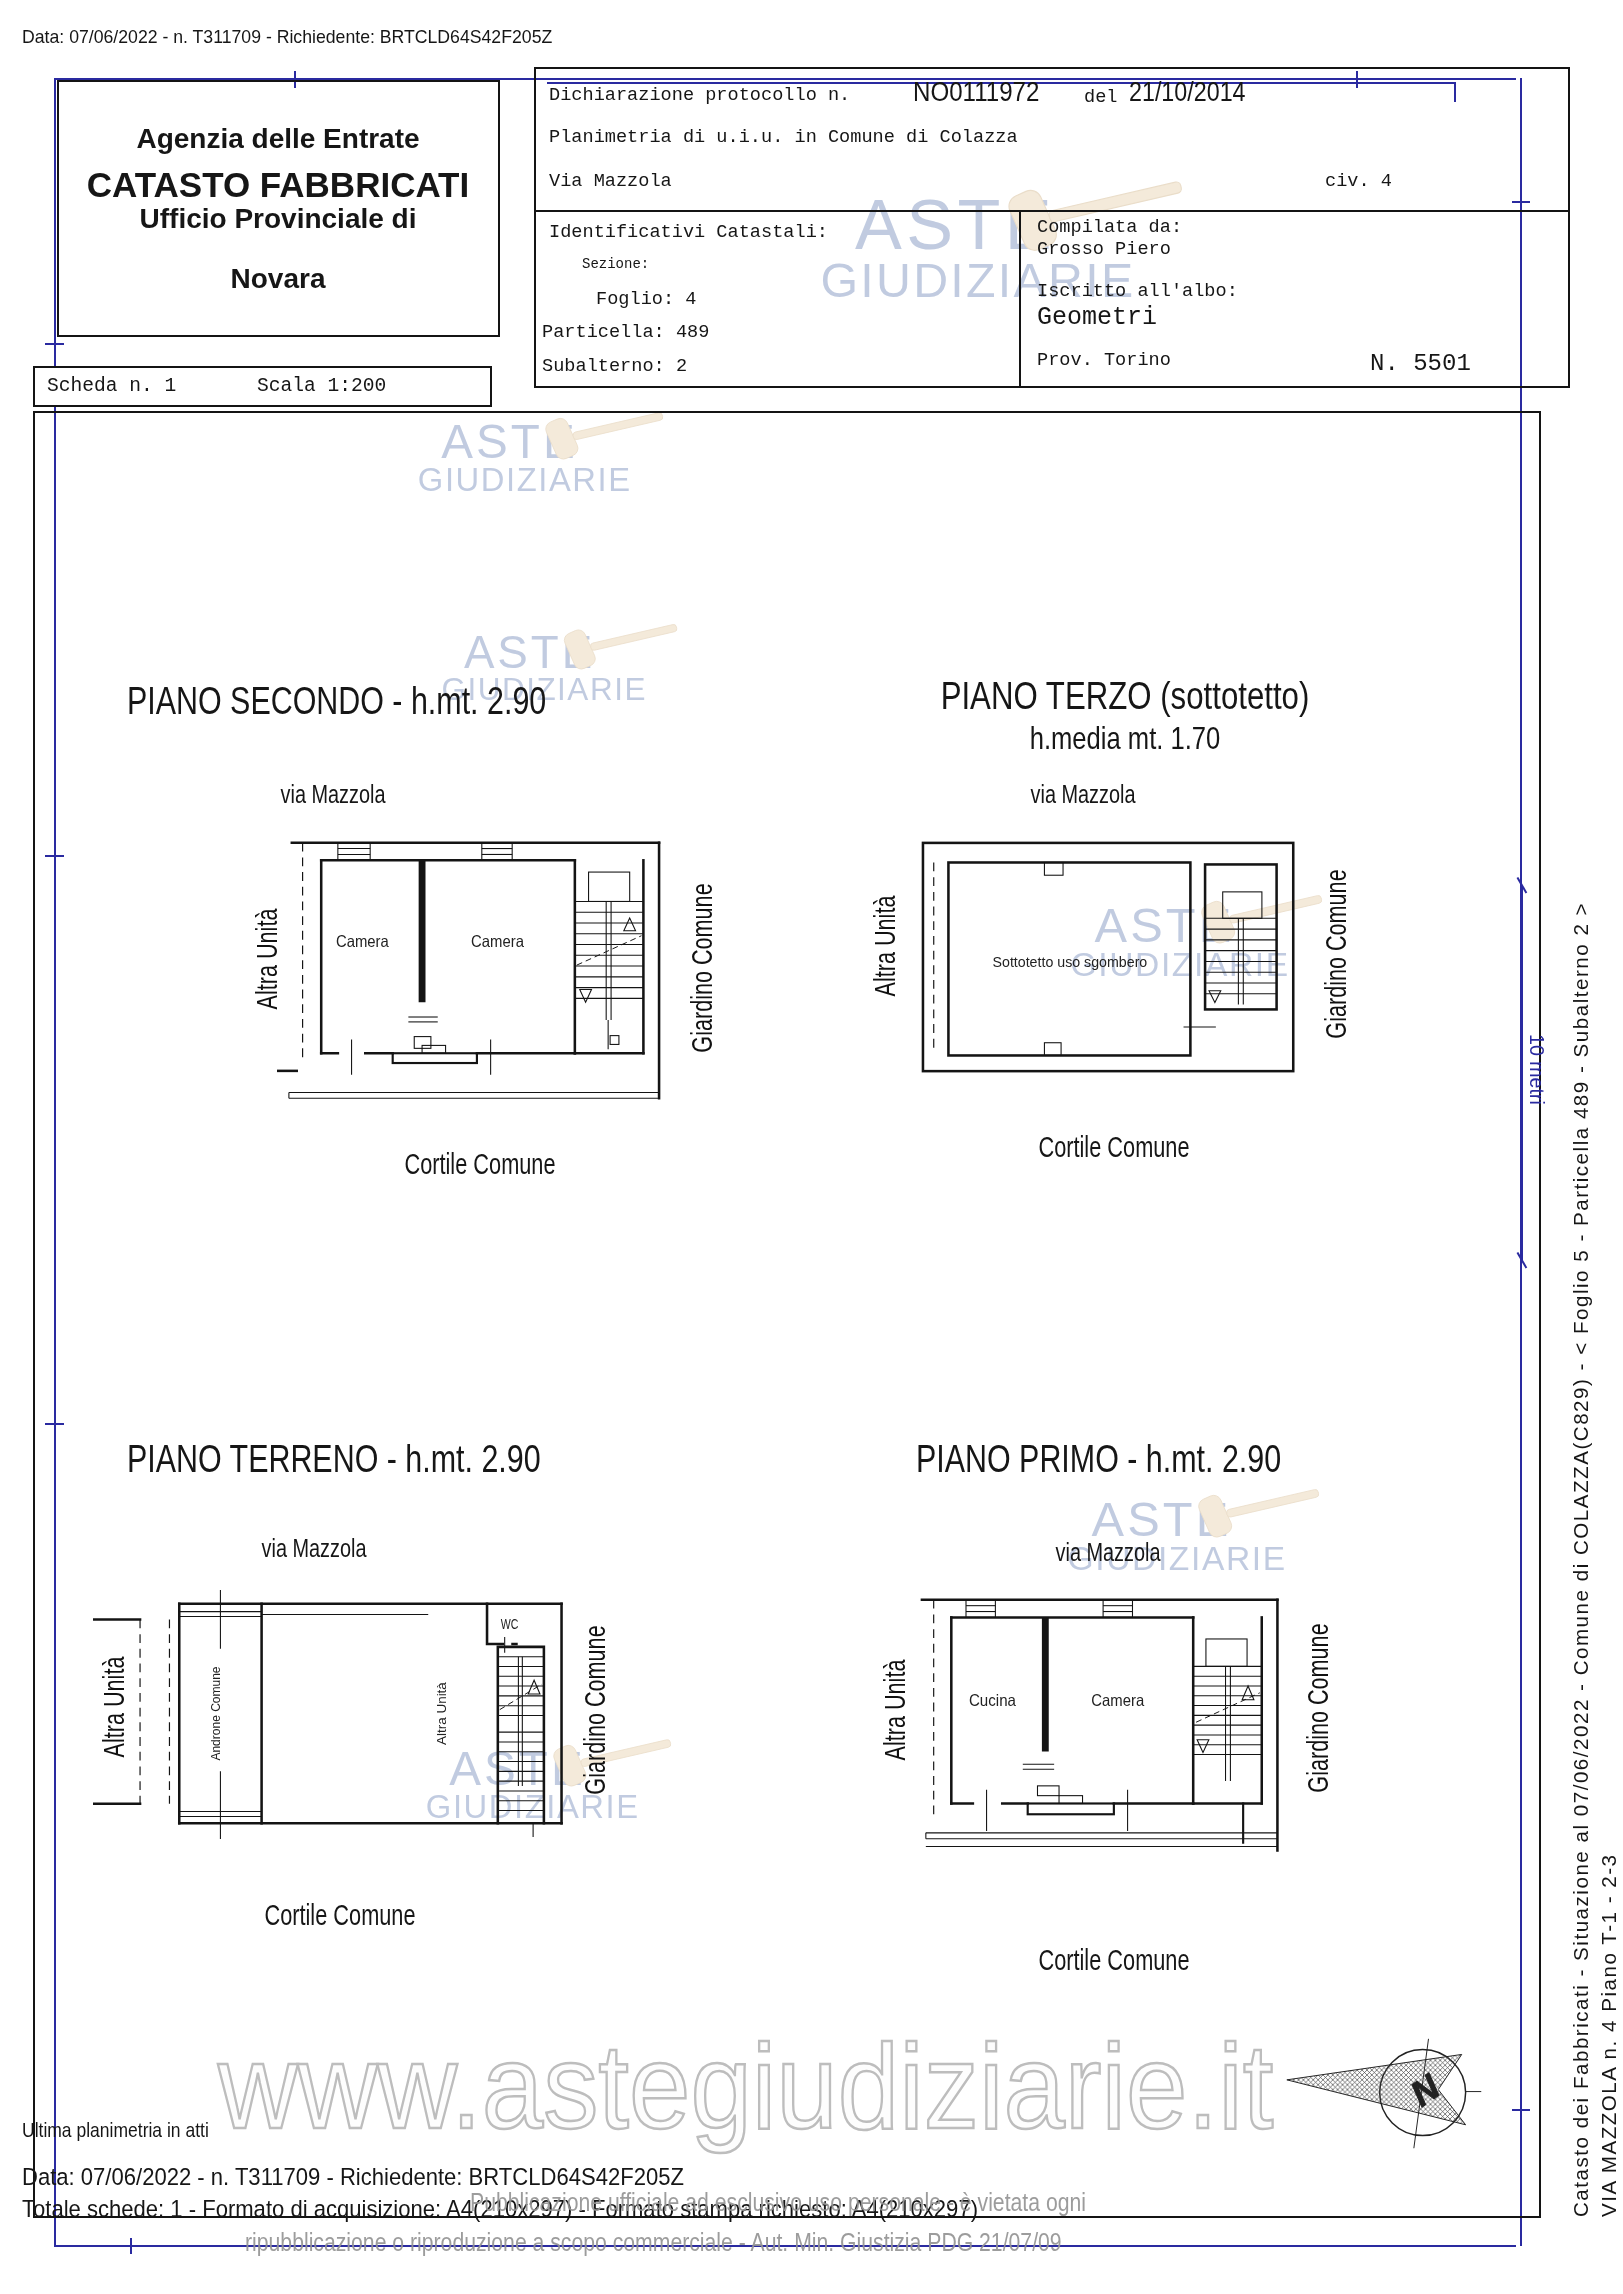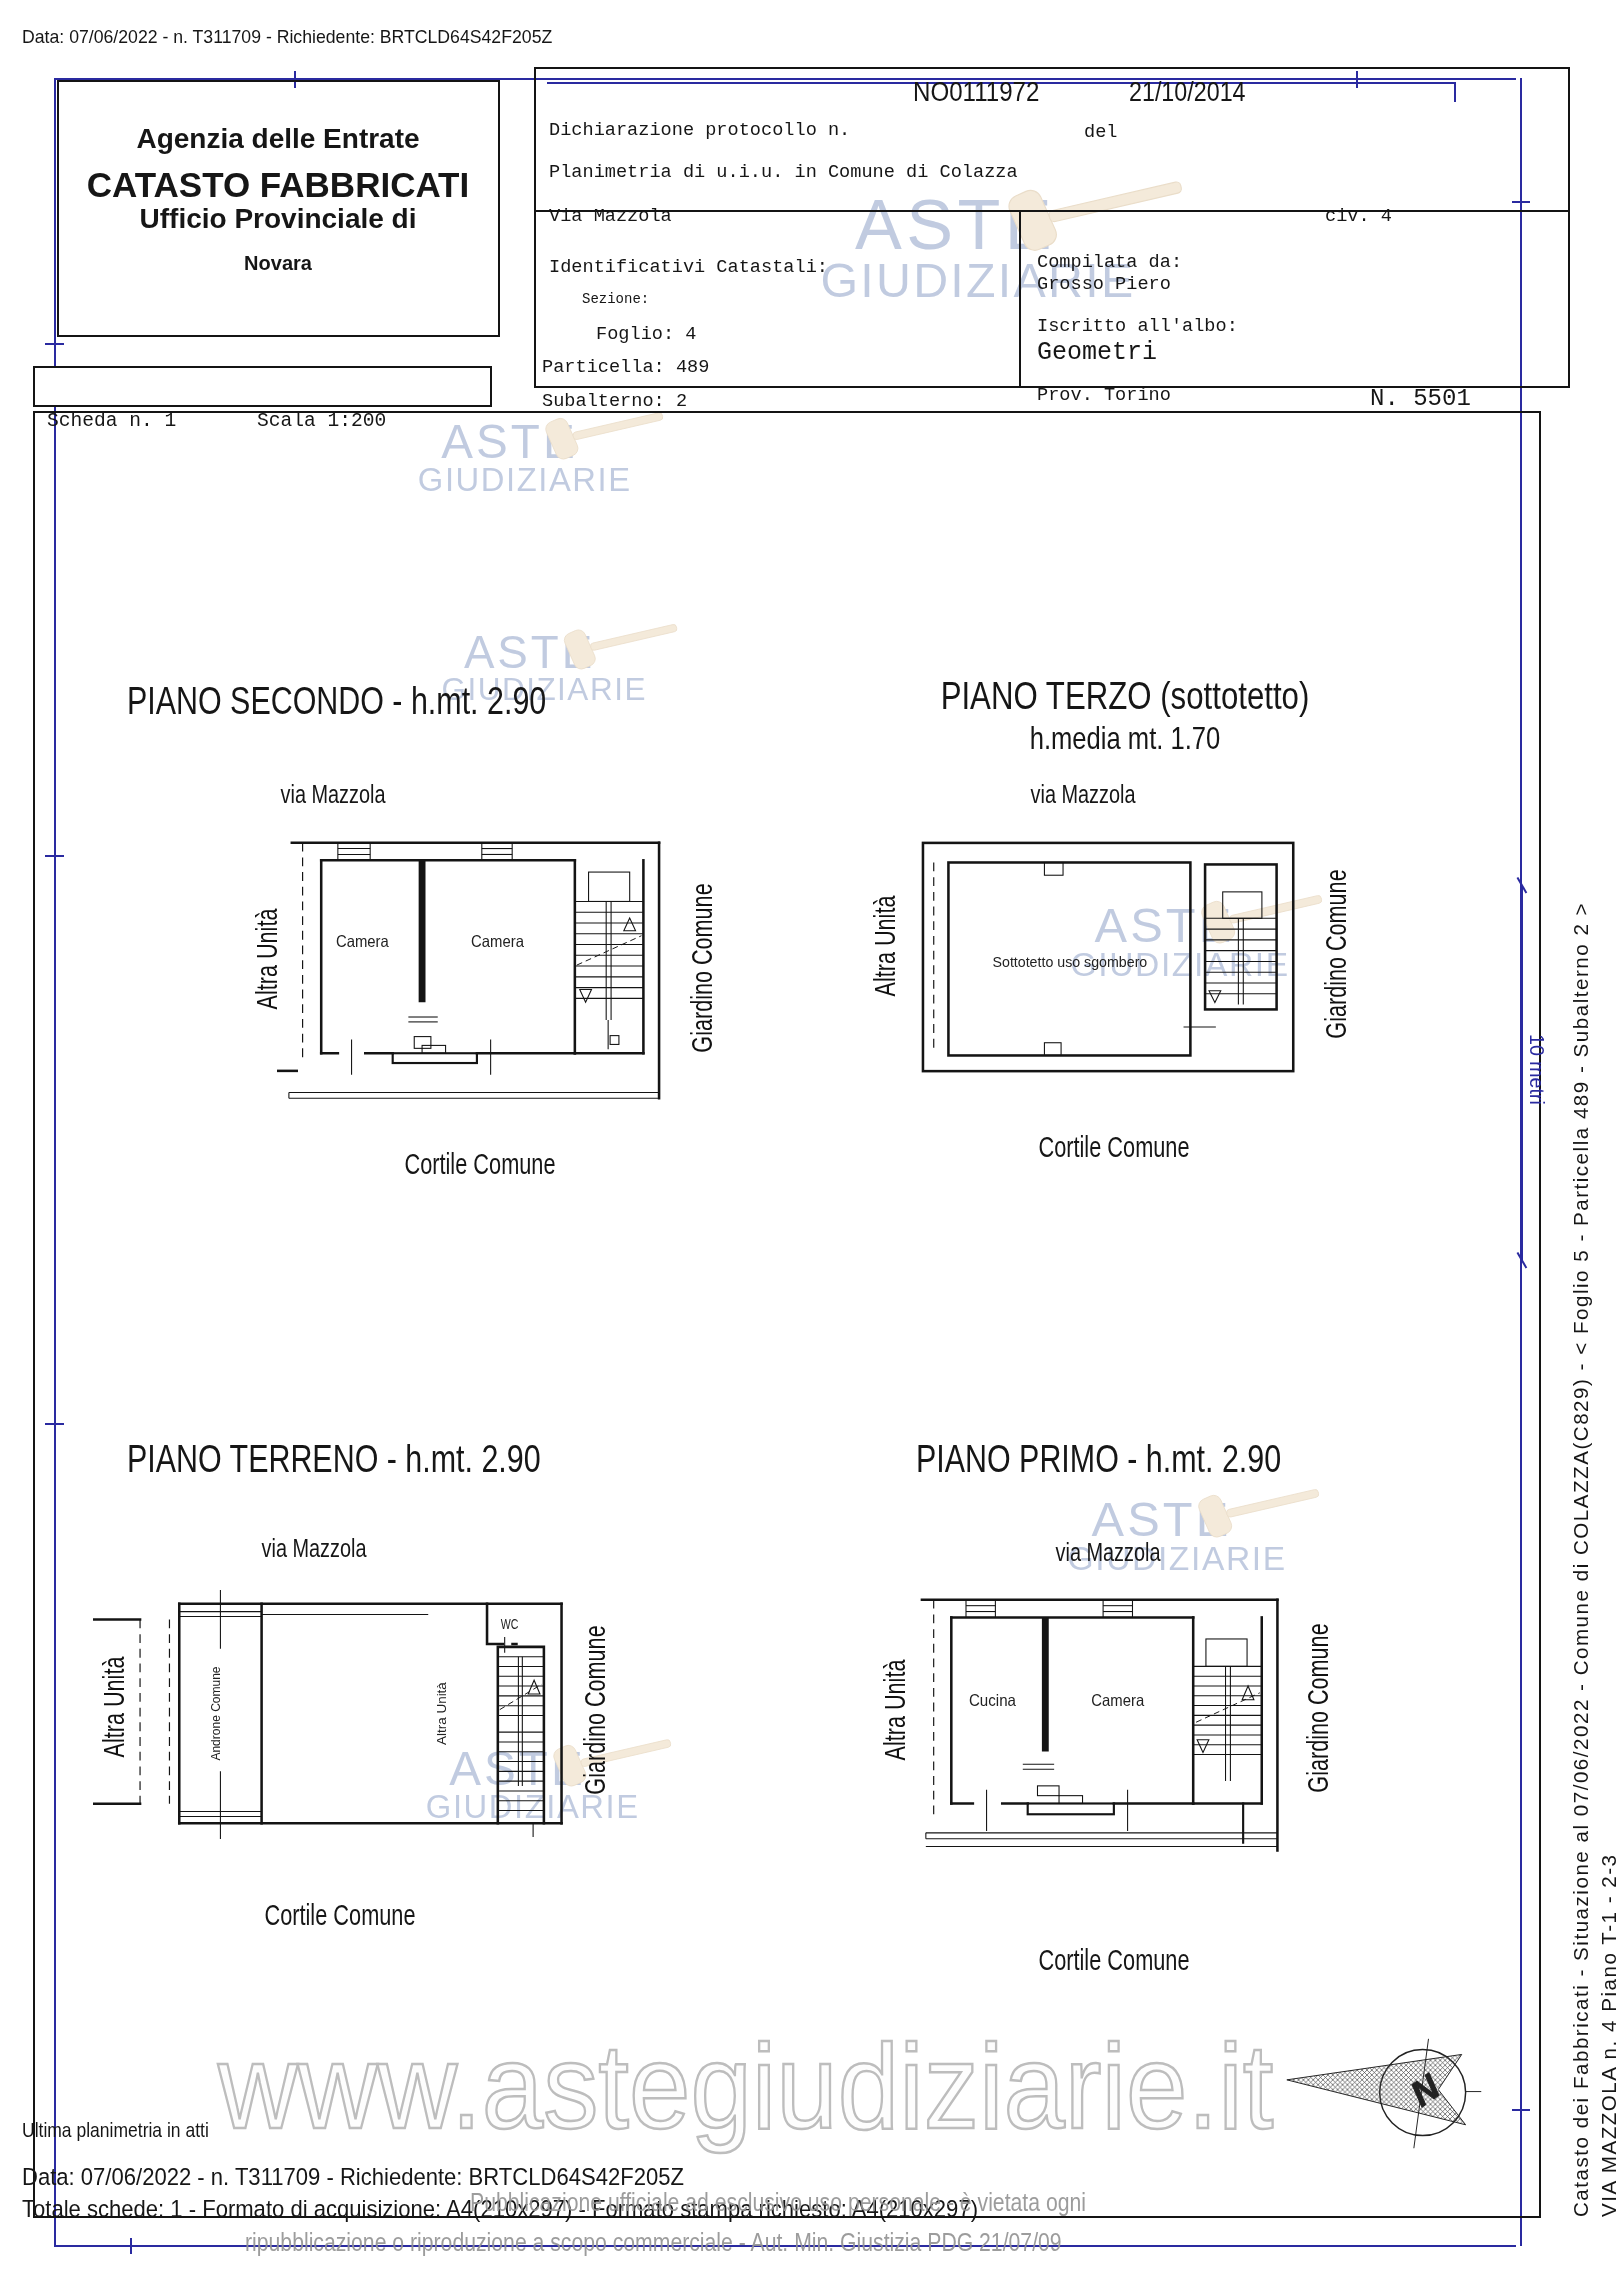--- a/index.html
+++ b/index.html
@@ -1,19 +1,19 @@
 <!DOCTYPE html>
 <html><head>
 <meta charset="utf-8">
 <style>
   html,body{margin:0;padding:0;background:#fff;}
   #page{position:relative;width:1623px;height:2295px;background:#ffffff;overflow:hidden;
         font-family:"Liberation Sans",sans-serif;color:#161616;}
   .abs{position:absolute;white-space:nowrap;line-height:1.05;}
-  .mono{font-family:"Liberation Mono","DejaVu Sans Mono",monospace;margin-top:35px;}
+  .mono{font-family:"Liberation Mono","DejaVu Sans Mono",monospace;}
   .bx{position:absolute;border:2.5px solid #141414;background:transparent;box-sizing:border-box;}
   .blueline{position:absolute;background:#2a2aa0;z-index:0;}
   .ctr{transform:translateX(-50%) scaleX(0.75);}
   .ctr80{transform:translateX(-50%) scaleX(0.8);}
   .cxl{transform:scaleX(0.78);transform-origin:0 0;}
   .rot{transform:translate(-50%,-50%) rotate(-90deg) scaleX(0.72);}
   .sidelabel{font-size:30px;color:#111;}
   .cortile{font-size:29px;}
   .via{font-size:26.5px;}
   .ptitle{font-size:39px;}
@@ -104,21 +104,21 @@
       <rect x="48" y="30" width="120" height="10" rx="4" transform="rotate(-13 48 35)" fill="#ecdabd" stroke="#d9c29e"></rect>
     </svg>
   </div>
 
   <div class="abs z2" style="left:21.6px;top:26.5px;font-size:18.6px;transform:scaleX(0.95);transform-origin:0 0;">Data: 07/06/2022 - n. T311709 - Richiedente: BRTCLD64S42F205Z</div>
 
   <div class="bx z2" style="left:57px;top:80px;width:443px;height:257px;"></div>
   <div class="abs z2" style="left:278px;top:124px;font-size:28px;font-weight:bold;transform:translateX(-50%);">Agenzia delle Entrate</div>
   <div class="abs z2" style="left:278px;top:167px;font-size:35px;font-weight:bold;transform:translateX(-50%);">CATASTO FABBRICATI</div>
   <div class="abs z2" style="left:278px;top:204px;font-size:28px;font-weight:bold;transform:translateX(-50%);">Ufficio Provinciale di</div>
-  <div class="abs z2" style="left:278px;top:253px;font-size:20px;font-weight:bold;transform:translateX(-50%);">Novara</div>
+  <div class="abs z2" style="left:278px;top:264px;font-size:28px;font-weight:bold;transform:translateX(-50%);">Novara</div>
 
   <div class="bx z2" style="left:534px;top:67px;width:1036px;height:321px;border-width:2px;"></div>
   <div class="abs z2" style="left:534px;top:210px;width:1036px;height:0;border-top:2px solid #141414;"></div>
   <div class="abs z2" style="left:1019px;top:210px;width:0;height:178px;border-left:2px solid #141414;"></div>
 
   <div class="abs mono z2" style="left:549px;top:86px;font-size:18.6px;">Dichiarazione protocollo n.</div>
   <div class="abs z2" style="left:913px;top:78px;font-size:27.4px;transform:scaleX(0.88);transform-origin:0 0;">NO0111972</div>
   <div class="abs mono z2" style="left:1084px;top:88px;font-size:18.6px;">del</div>
   <div class="abs z2" style="left:1129px;top:78px;font-size:27.4px;transform:scaleX(0.85);transform-origin:0 0;">21/10/2014</div>
   <div class="abs mono z2" style="left:549px;top:128px;font-size:18.6px;">Planimetria di u.i.u. in Comune di Colazza</div>

